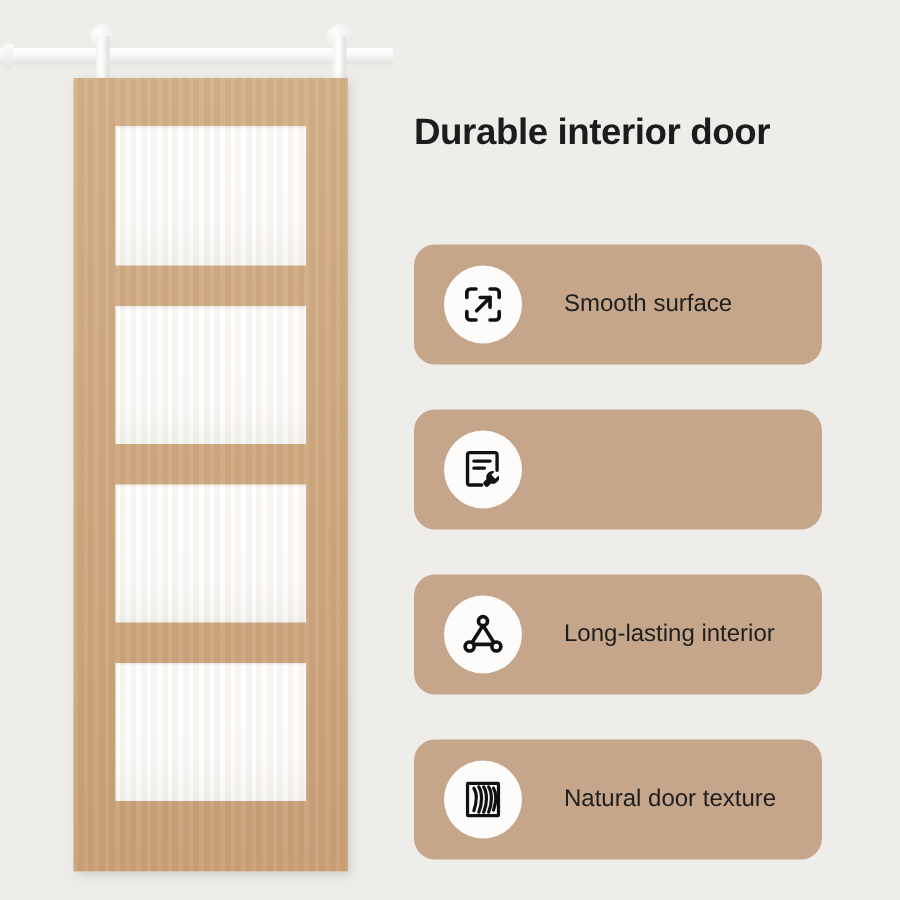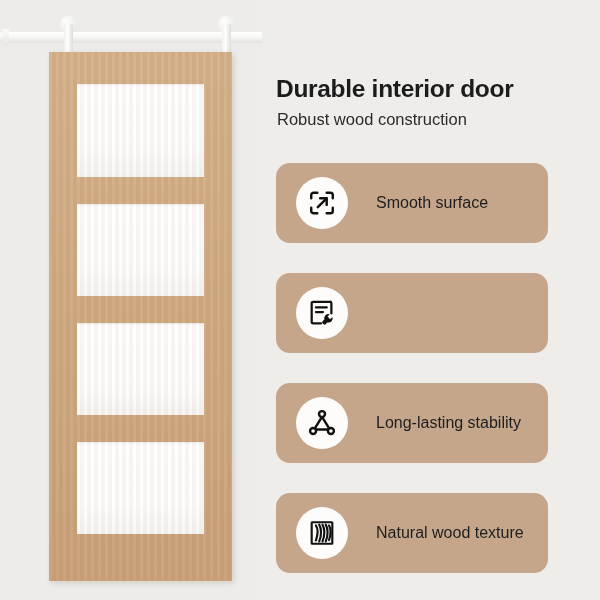--- a/index.html
+++ b/index.html
@@ -199,21 +199,20 @@
       <div class="glass g2"></div>
       <div class="glass g3"></div>
       <div class="glass g4"></div>
     </div>
 
   </div>
 
   <div id="info">
 
     <div id="title">Durable interior door</div>
-    <div id="subtitle">Robust wood construction</div>
 
     <div id="cards">
 
       <div class="card">
         <div class="badge">
           <span>
             <svg width="30" height="30" viewBox="0 0 32 32" fill="none" stroke="#111" stroke-width="2.6" stroke-linecap="round" stroke-linejoin="round">
               <path d="M11 5 H7 A2.5 2.5 0 0 0 4.5 7.5 V11"></path>
               <path d="M21 5 H25 A2.5 2.5 0 0 1 27.5 7.5 V11"></path>
               <path d="M11 27 H7 A2.5 2.5 0 0 1 4.5 24.5 V21"></path>
@@ -246,34 +245,34 @@
         <div class="badge">
           <span>
             <svg width="30" height="30" viewBox="0 0 32 32" fill="none" stroke="#111" stroke-width="2.6" stroke-linecap="round" stroke-linejoin="round">
               <path d="M16 9.5 L7.5 23 H24.5 Z"></path>
               <circle cx="16" cy="6.5" r="3.2" fill="#fdfcfa"></circle>
               <circle cx="6.5" cy="24.5" r="3.2" fill="#fdfcfa"></circle>
               <circle cx="25.5" cy="24.5" r="3.2" fill="#fdfcfa"></circle>
             </svg>
           </span>
         </div>
-        <div class="card-label">Long-lasting stability</div>
+        <div class="card-label">Long-lasting interior</div>
       </div>
 
       <div class="card">
         <div class="badge">
           <span>
             <svg width="30" height="30" viewBox="0 0 32 32" fill="none" stroke="#111" stroke-width="2.3" stroke-linecap="round" stroke-linejoin="round">
               <rect x="5" y="4.5" width="22" height="23" rx="0.5"></rect>
               <path d="M9.5 8 c2.2 3.2 2.2 9.2 0 16"></path>
               <path d="M13 7 c2.6 4 2.6 12 0 18"></path>
               <path d="M16.5 7 c2.6 4 2.6 12 0 18"></path>
               <path d="M20 7 c2.6 4 2.6 12 0 18"></path>
               <path d="M23.5 8 c2 3.5 2 9.5 0 15.5"></path>
             </svg>
           </span>
         </div>
-        <div class="card-label">Natural wood texture</div>
+        <div class="card-label">Natural door texture</div>
       </div>
 
     </div>
   </div>
 </div>
 
 </body></html>

